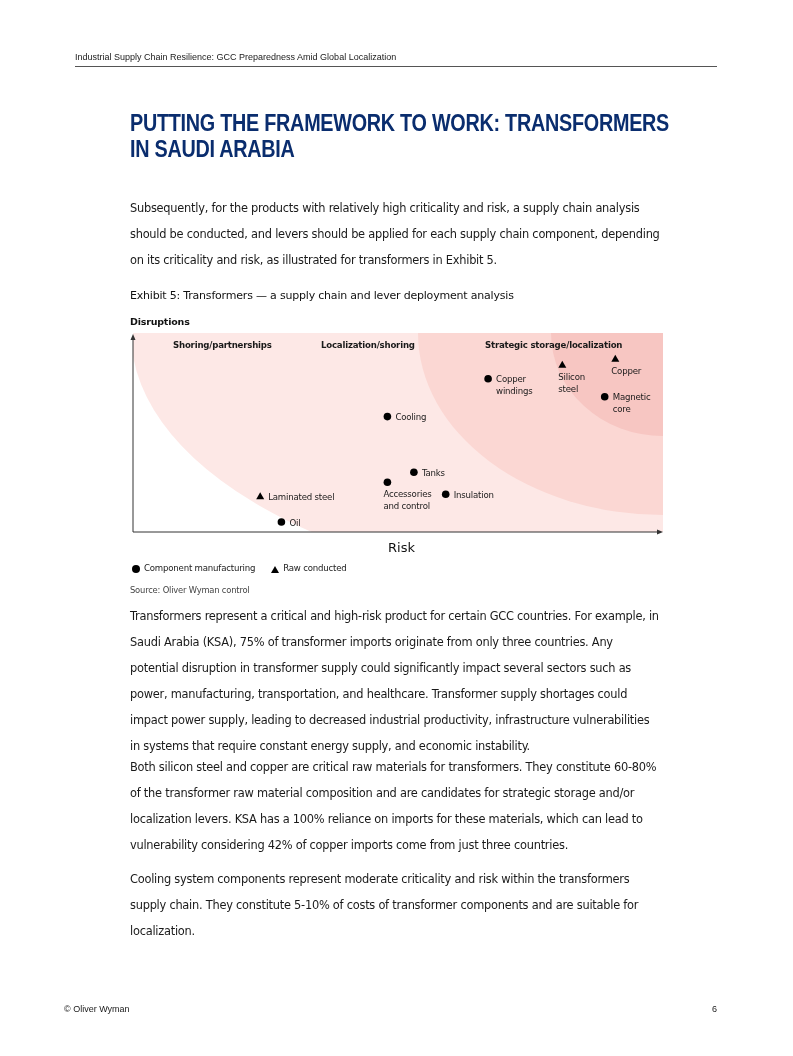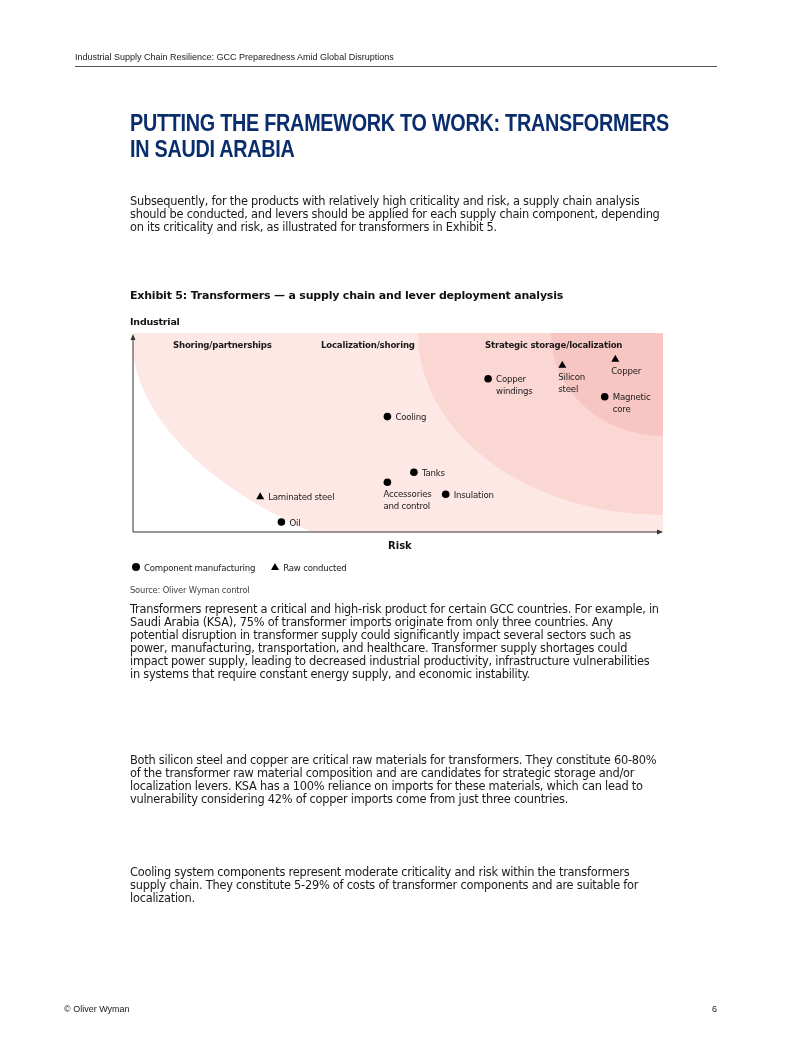--- a/index.html
+++ b/index.html
@@ -1,47 +1,47 @@
 <!DOCTYPE html>
 <html><head>
 <meta charset="utf-8">
 <style>
   html, body { margin: 0; padding: 0; background: #ffffff; }
   body { width: 793px; height: 1056px; position: relative; overflow: hidden; font-family: "DejaVu Sans", sans-serif; color: #1a1a1a; }
   .running-head { position: absolute; left: 75px; top: 52px; font-family: "Liberation Sans", sans-serif; font-size: 9px; color: #1a1a1a; }
   .head-rule { position: absolute; left: 75px; width: 642px; top: 66px; height: 0; border-top: 1.5px solid #555; }
   .title { position: absolute; left: 130px; top: 110px; width: 560px; margin: 0; font-family: "Liberation Sans", sans-serif; font-weight: 700; font-size: 23px; line-height: 26px; color: #0a2d6e; text-transform: uppercase; letter-spacing: -0.3px; transform: scaleX(0.86); transform-origin: left top; width: 640px; }
-  .para { position: absolute; left: 130px; width: 530px; margin: 0; font-family: "DejaVu Sans", sans-serif; font-size: 11.4px; line-height: 13px; color: #1a1a1a; letter-spacing: -0.25px; }
-  .exhibit-title { position: absolute; left: 130px; top: 289px; margin: 0; font-family: "DejaVu Sans", sans-serif; font-weight: 700; font-size: 11px; color: #111; letter-spacing: -0.2px; }
+  .para { position: absolute; left: 130px; width: 530px; margin: 0; font-family: "DejaVu Sans", sans-serif; font-size: 11.4px; line-height: 26px; color: #1a1a1a; letter-spacing: -0.25px; }
+  .exhibit-title { position: absolute; left: 130px; top: 289px; margin: 0; font-family: "DejaVu Sans", sans-serif; font-weight: 400; font-size: 11px; color: #111; letter-spacing: -0.2px; }
   .crit-label { position: absolute; left: 130px; top: 316px; font-family: "DejaVu Sans", sans-serif; font-weight: 700; font-size: 9.5px; color: #111; letter-spacing: -0.2px; }
   #chart { position: absolute; left: 125px; top: 330px; }
   .chart-text { font-family: "DejaVu Sans", sans-serif; font-size: 8.6px; fill: #1a1a1a; letter-spacing: -0.2px; }
   .zone-text { font-family: "DejaVu Sans", sans-serif; font-size: 8.6px; font-weight: 700; fill: #1a1a1a; letter-spacing: -0.2px; }
-  .risk-label { position: absolute; left: 388px; top: 540px; font-family: "DejaVu Sans", sans-serif; font-weight: 700; font-size: 10px; color: #111; }
+  .risk-label { position: absolute; left: 388px; top: 540px; font-family: "DejaVu Sans", sans-serif; font-weight: 400; font-size: 13px; color: #111; }
   .legend { position: absolute; left: 132px; top: 563px; display: flex; gap: 16px; font-family: "DejaVu Sans", sans-serif; font-size: 8.6px; color: #1a1a1a; letter-spacing: -0.2px; }
-  .legend-item { display: flex; align-items: flex-start; gap: 4px; }
+  .legend-item { display: flex; align-items: flex-end; gap: 4px; }
   .legend-dot { display: inline-block; width: 8px; height: 8px; border-radius: 50%; background: #000; }
   .legend-tri { display: inline-block; width: 0; height: 0; border-left: 4px solid transparent; border-right: 4px solid transparent; border-bottom: 7px solid #000; }
   .source { position: absolute; left: 130px; top: 585px; font-family: "DejaVu Sans", sans-serif; font-size: 8.4px; color: #444; letter-spacing: -0.2px; }
   .footer-left { position: absolute; left: 64px; top: 1004px; font-family: "Liberation Sans", sans-serif; font-size: 9px; color: #1a1a1a; }
   .footer-right { position: absolute; right: 76px; top: 1004px; font-family: "Liberation Sans", sans-serif; font-size: 9px; color: #1a1a1a; }
 </style>
 </head>
 <body>
 
-<div class="running-head">Industrial Supply Chain Resilience: GCC Preparedness Amid Global Disruptions</div>
+<div class="running-head">Industrial Supply Chain Resilience: GCC Preparedness Amid Global Localization</div>
 <div class="head-rule"></div>
 
 <h1 class="title">PUTTING THE FRAMEWORK TO WORK: TRANSFORMERS IN SAUDI ARABIA</h1>
 
 <p class="para" style="top:195px;">Subsequently, for the products with relatively high criticality and risk, a supply chain analysis should be conducted, and levers should be applied for each supply chain component, depending on its criticality and risk, as illustrated for transformers in Exhibit 5.</p>
 
 <h2 class="exhibit-title">Exhibit 5: Transformers — a supply chain and lever deployment analysis</h2>
 
-<div class="crit-label">Industrial</div>
+<div class="crit-label">Disruptions</div>
 
 <svg id="chart" width="545" height="210">
   <defs>
     <clipPath id="plotclip">
         <rect x="8" y="3" width="530" height="199"></rect>
       </clipPath>
   </defs>
   <g clip-path="url(#plotclip)">
     <path id="zone-low" d="M 538 3 L 6 3 A 532 265 0 0 0 538 268 Z" fill="#fde8e6"></path>
     <path id="zone-mid" d="M 538 3 L 293 3 A 245 182 0 0 0 538 185 Z" fill="#fbd7d3"></path>
@@ -108,16 +108,16 @@
   <div class="legend-item">
     <span class="legend-tri"></span>
     <span>Raw conducted</span>
   </div>
 </div>
 
 <div class="source">Source: Oliver Wyman control</div>
 
 <p class="para" style="top:603px;">Transformers represent a critical and high-risk product for certain GCC countries. For example, in Saudi Arabia (KSA), 75% of transformer imports originate from only three countries. Any potential disruption in transformer supply could significantly impact several sectors such as power, manufacturing, transportation, and healthcare. Transformer supply shortages could impact power supply, leading to decreased industrial productivity, infrastructure vulnerabilities in systems that require constant energy supply, and economic instability.</p>
 <p class="para" style="top:754px;">Both silicon steel and copper are critical raw materials for transformers. They constitute 60-80% of the transformer raw material composition and are candidates for strategic storage and/or localization levers. KSA has a 100% reliance on imports for these materials, which can lead to vulnerability considering 42% of copper imports come from just three countries.</p>
-<p class="para" style="top:866px;">Cooling system components represent moderate criticality and risk within the transformers supply chain. They constitute 5-29% of costs of transformer components and are suitable for localization.</p>
+<p class="para" style="top:866px;">Cooling system components represent moderate criticality and risk within the transformers supply chain. They constitute 5-10% of costs of transformer components and are suitable for localization.</p>
 
 <div class="footer-left">© Oliver Wyman</div>
 <div class="footer-right">6</div>
 
 </body></html>

